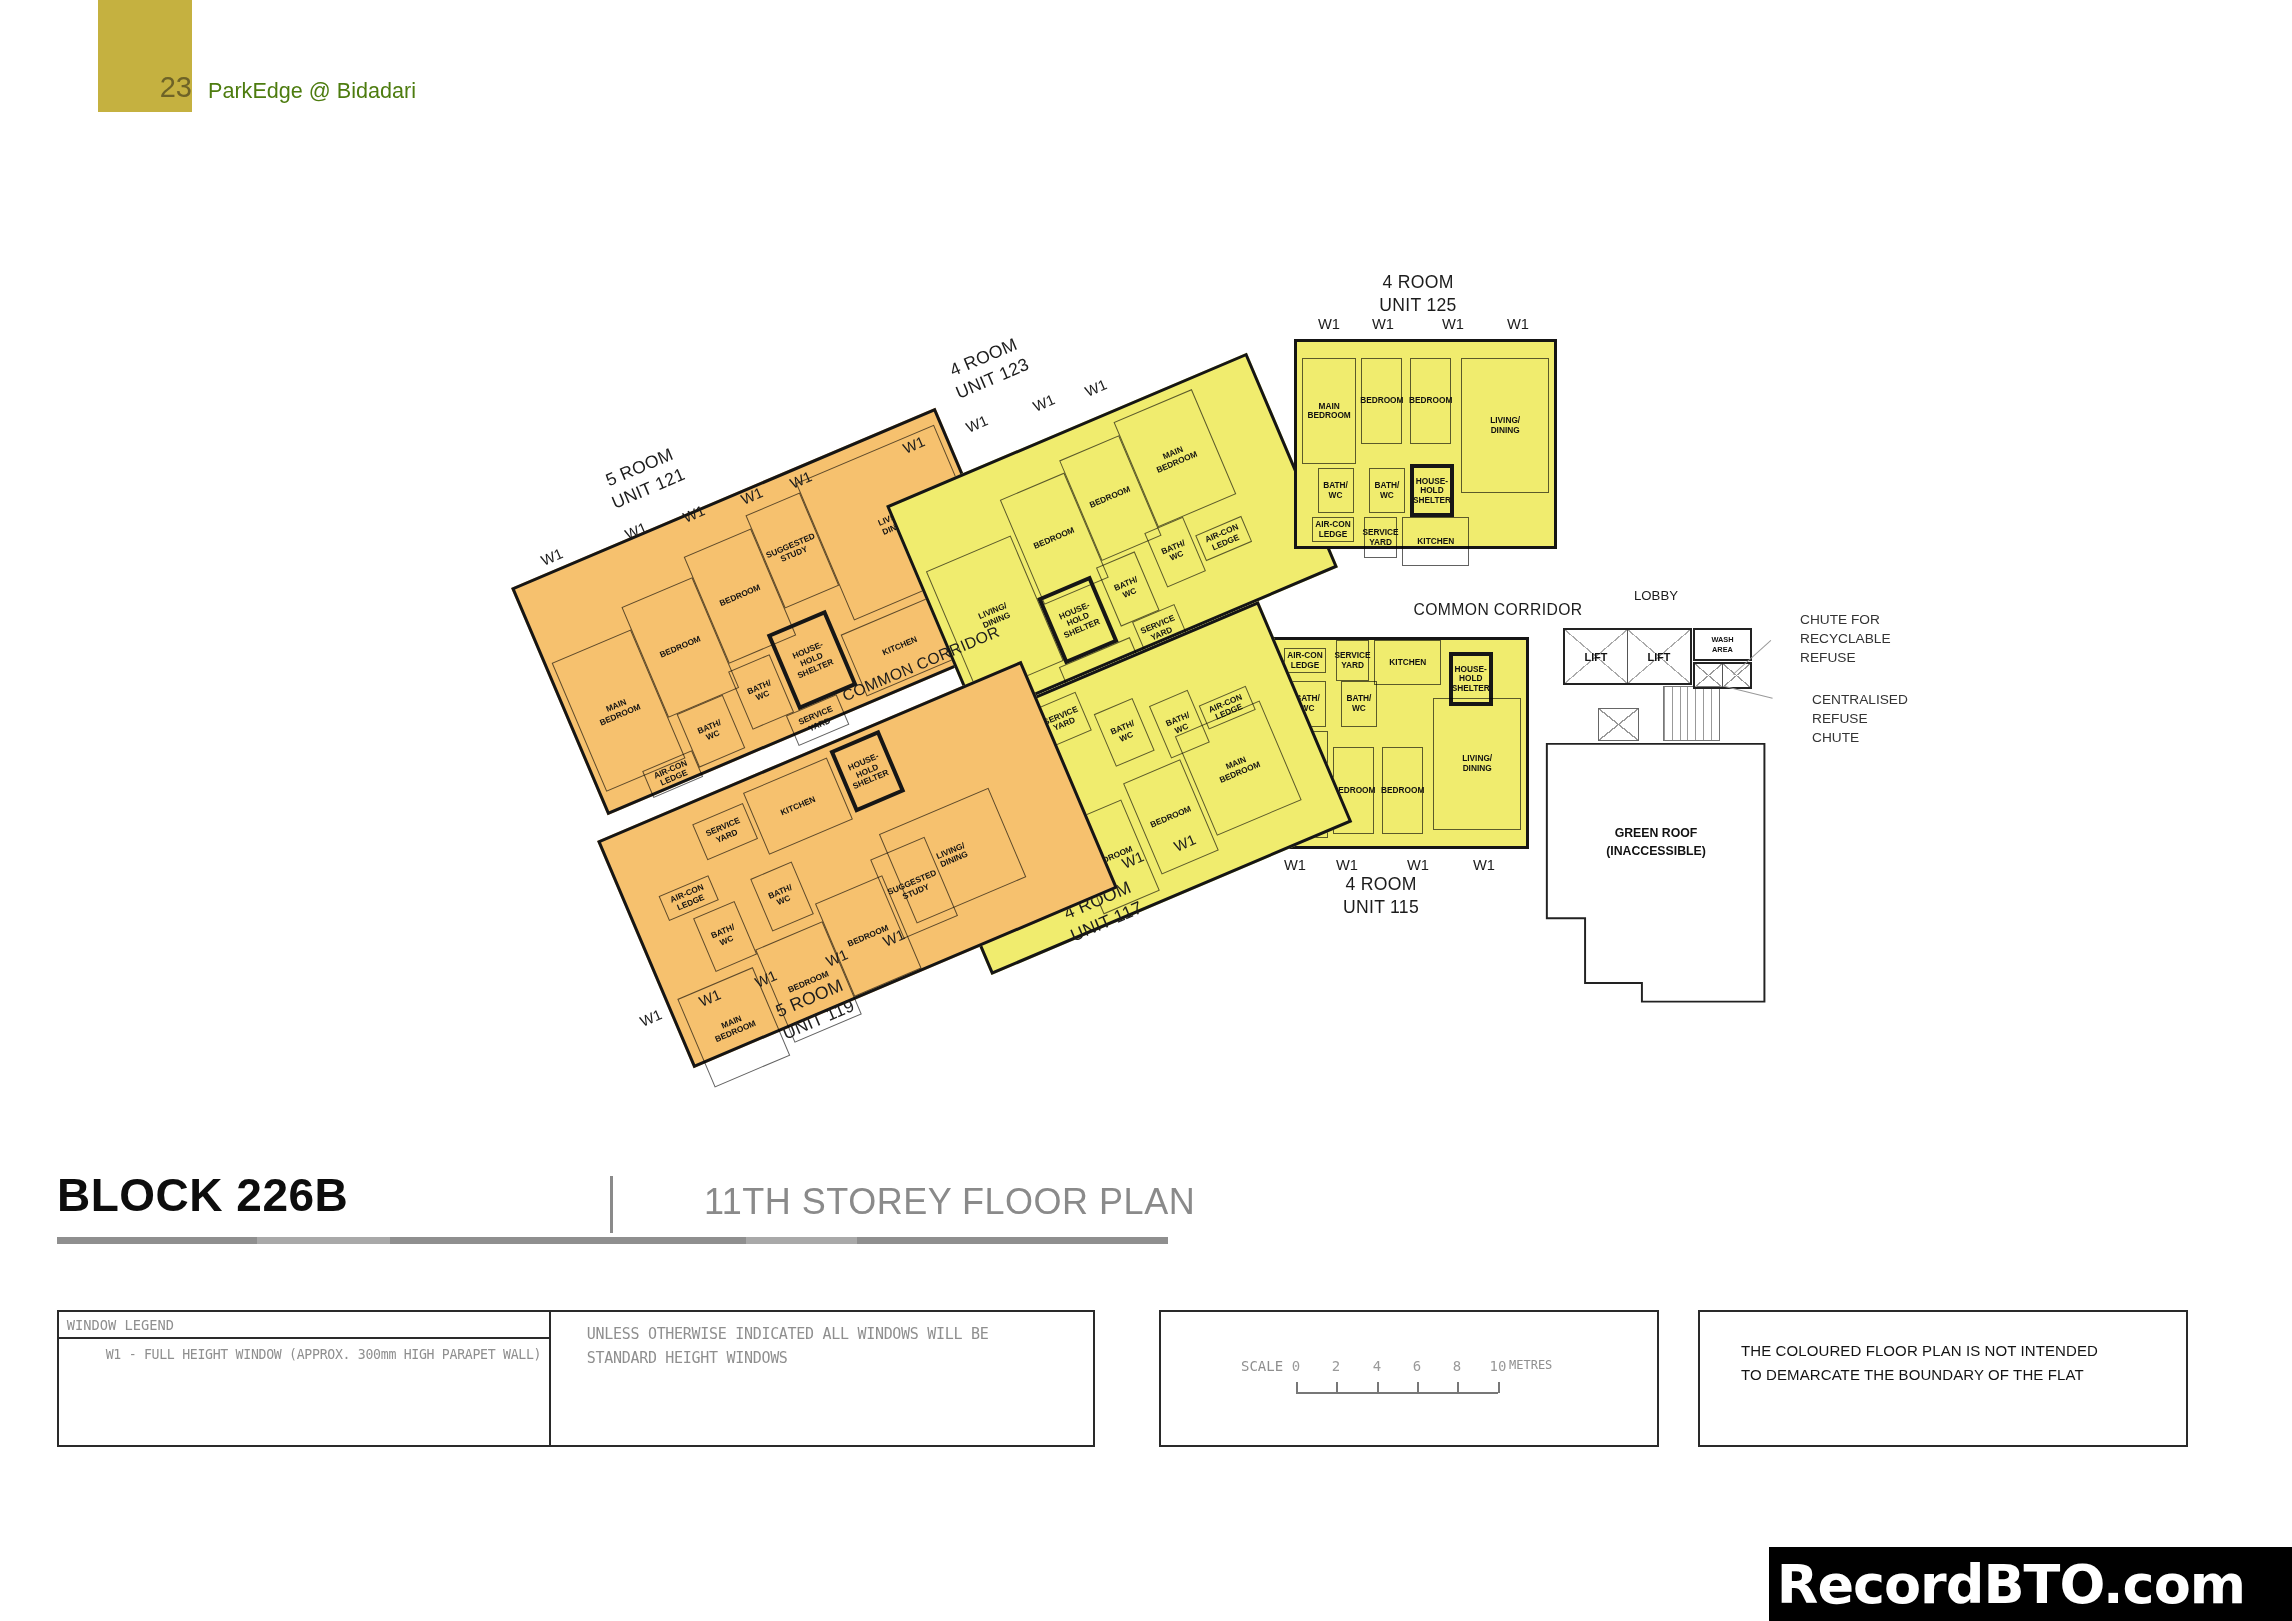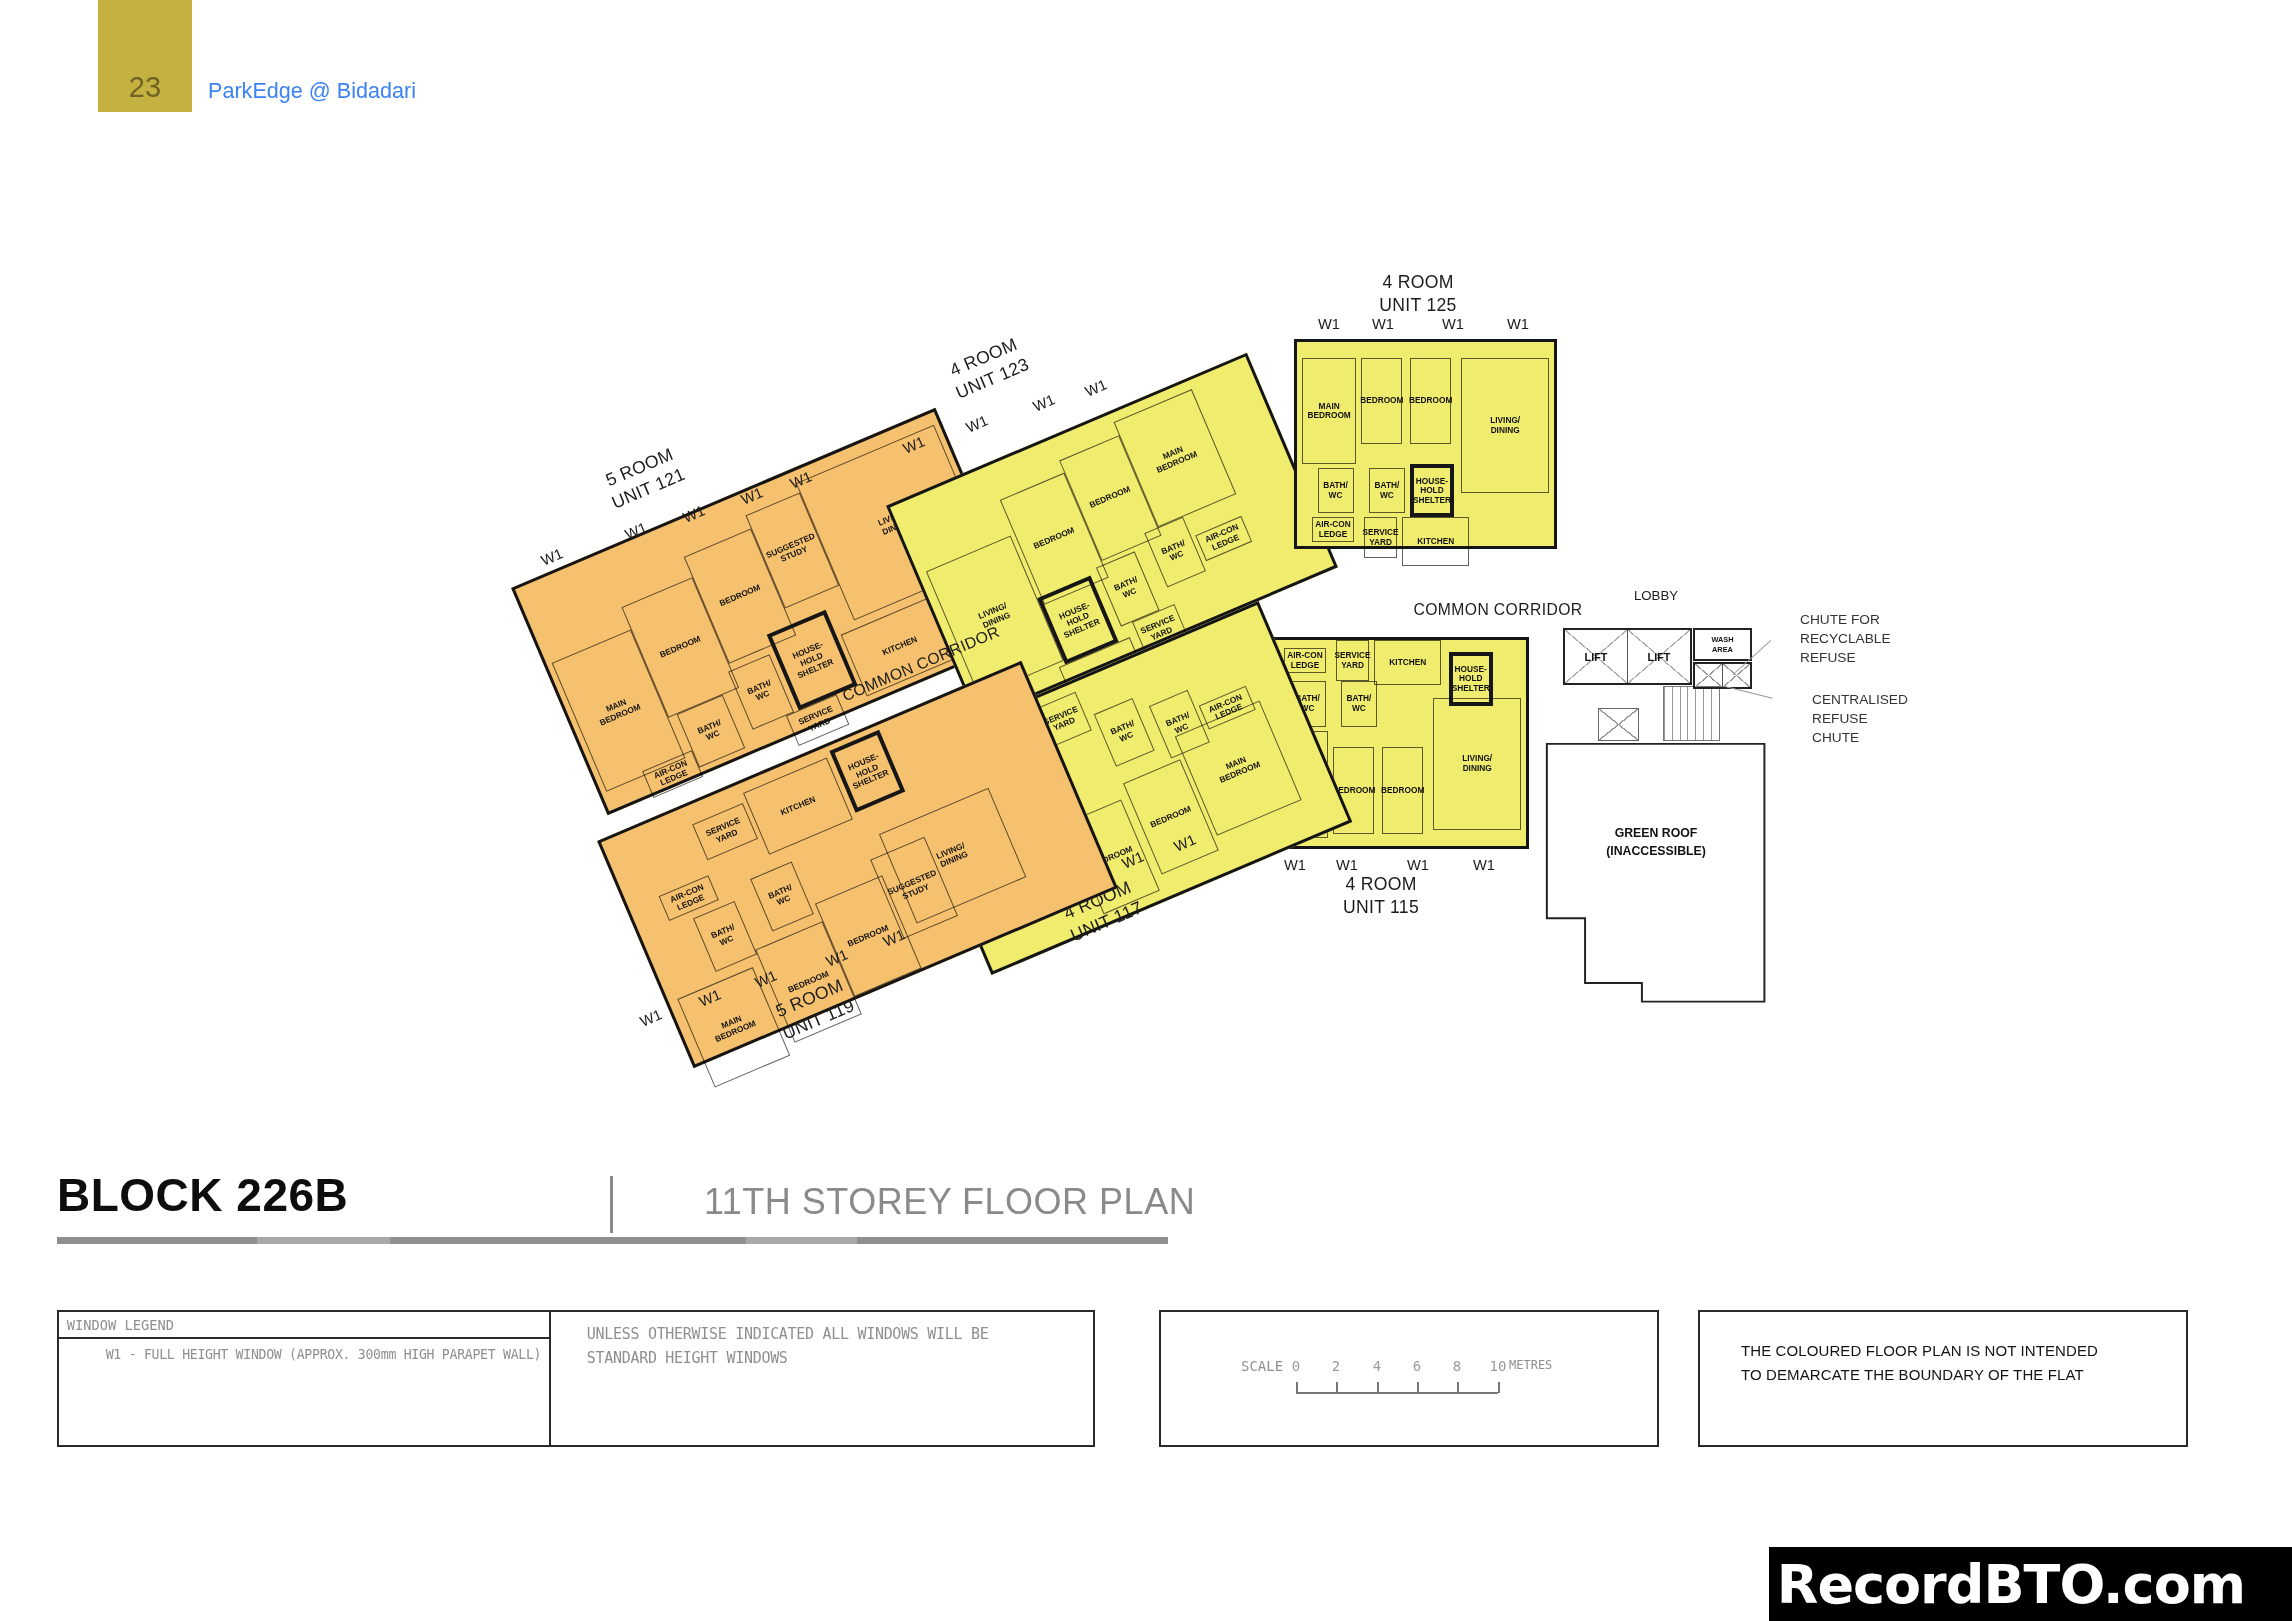--- a/index.html
+++ b/index.html
@@ -3,21 +3,21 @@
 <meta charset="utf-8">
 <style>
   * { margin:0; padding:0; box-sizing:border-box; }
   body { background:#fff; font-family:"Liberation Sans", sans-serif; }
   .page { position:relative; width:2293px; height:1621px; background:#fff; overflow:hidden; }
 
   
   .page-tab { position:absolute; left:98px; top:0; width:94px; height:112px;
     display:flex; align-items:flex-end; justify-content:center; padding-bottom:7.8px;
     font-size:29px; color:#6e6327; }
-  .project-name { position:absolute; left:208px; top:78px; font-size:21.6px; color:#3b82f6; }
+  .project-name { position:absolute; left:208px; top:78px; font-size:21.6px; color:#4d7c0f; }
 
   
   .unit { position:absolute; border:3.9px solid #151515; transform-origin:center; }
   .room { position:absolute; border:1px solid rgba(0,0,0,.62); display:flex; align-items:center;
     justify-content:center; text-align:center; font-size:8.3px; font-weight:700; line-height:1.15;
     white-space:pre-line; color:#111; padding:1px; overflow:visible; }
   .room.shelter { border:4.9px solid #161616; }
   .unit-label { position:absolute; text-align:center; font-size:17.6px; color:#1c1c1c;
     line-height:1.3; white-space:pre-line; letter-spacing:0.3px; }
   .w1 { position:absolute; font-size:14.7px; color:#1c1c1c; }
@@ -87,21 +87,21 @@
   
   .banner { position:absolute; left:1769px; top:1547px; width:523px; height:74px; background:#000;
     display:flex; align-items:center; padding-left:7.8px; overflow:hidden; }
   .banner span { font-family:"DejaVu Sans", sans-serif; font-weight:700; font-size:54px; color:#fff; letter-spacing:-1px; }
 </style>
 </head>
 <body>
 
 <div class="page">
 
-  <div class="page-tab" style="background: rgb(197, 177, 64);">
+  <div class="page-tab" style="background: rgb(197, 177, 64); justify-content: flex-end;">
     <span>23</span>
   </div>
   <div class="project-name">ParkEdge @ Bidadari</div>
 
   <div id="plan">
 
     <div class="stairs" style="left:826px; top:488px; width:51px; height:116px; transform:rotate(-23deg);"></div>
     <div class="stairs vert" style="left:1663px; top:686px; width:57px; height:55px;"></div>
     <div class="xbox" style="left:851px; top:574px; width:45px; height:45px; transform:rotate(-23deg);"></div>
     <div class="xbox" style="left:1598px; top:708px; width:41px; height:33px;"></div>

